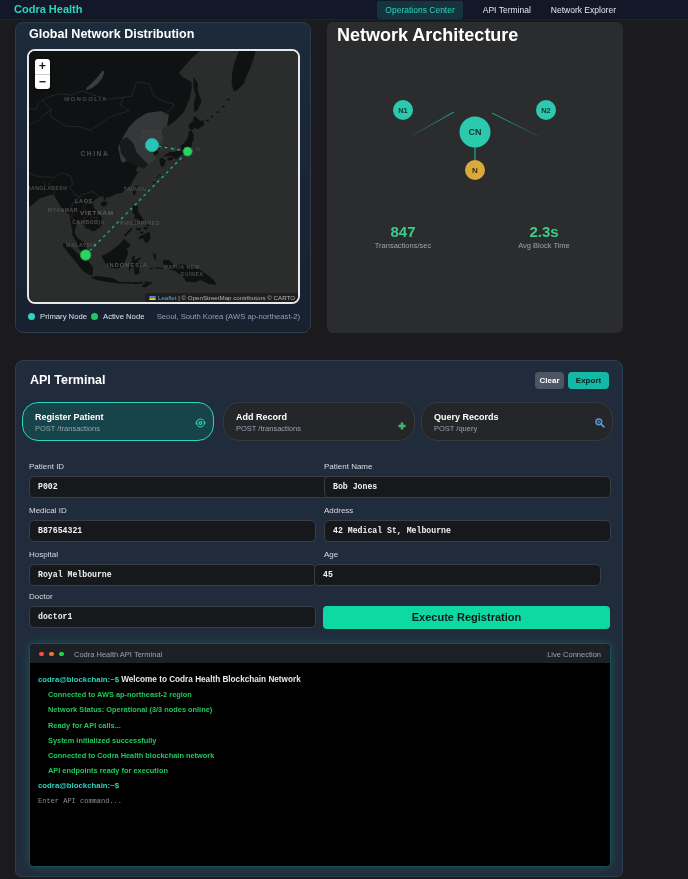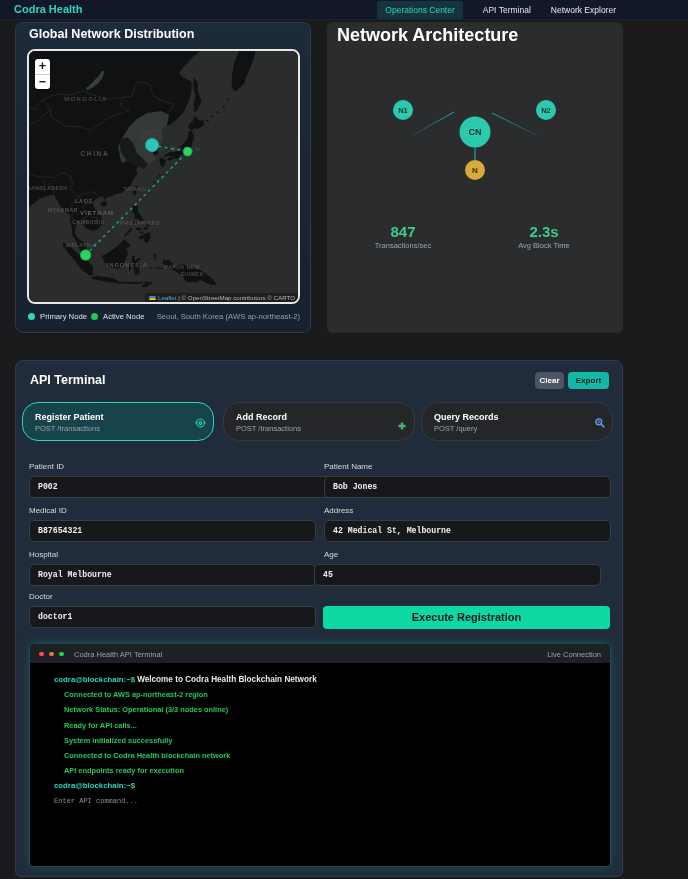--- a/index.html
+++ b/index.html
@@ -36,21 +36,21 @@
 .ep .ic { position:absolute; right:11px; top:12px; }
 .ep.act { background:#17434a; border:1.5px solid #2dd4bf; }
 .flabel { position:absolute; font-size:8px; color:#d7dce2; }
 .finput { position:absolute; height:22px; background:#17181c; border:1px solid #3a3d43; border-radius:5px; color:#f2f2f2; font-family:"Liberation Mono",monospace; font-size:8.2px; font-weight:bold; line-height:20px; padding-left:8px; }
 .execbtn { position:absolute; left:307px; top:245px; width:287px; height:23px; background:#0ed9a3; border-radius:4px; text-align:center; line-height:23px; font-size:11px; font-weight:bold; color:#0c1a17; }
 .term { position:absolute; left:13px; top:282px; width:582px; height:224px; border:1px solid #14505a; border-radius:5px; overflow:hidden; background:#000; box-shadow:0 0 10px rgba(20,184,166,0.25); }
 .thdr { position:absolute; top:0; left:0; right:0; height:19px; background:#1d2125; }
 .tdot { position:absolute; top:7.5px; width:4.5px; height:4.5px; border-radius:50%; }
 .thdr .tt { position:absolute; left:44px; top:6px; font-size:7.5px; color:#9aa3ad; }
 .thdr .lc { position:absolute; right:9px; top:6px; font-size:7.5px; color:#9aa3ad; }
-.tbody { position:absolute; top:19px; left:0; right:0; bottom:0; background:#000; padding:12px 24px; font-size:7.8px; }
+.tbody { position:absolute; top:19px; left:0; right:0; bottom:0; background:#000; padding:12px 8px; font-size:7.8px; }
 .tline { line-height:9.7px; margin-bottom:5.5px; color:#21c75c; font-weight:bold; font-size:7.4px; }
 .tline .p { color:#2dd4bf; font-weight:bold; font-size:7.8px; }
 .tline .w { color:#e8e8e8; font-weight:bold; font-size:8.2px; }
 .tind { padding-left:10px; }
 .tghost { color:#8b9196; font-family:"Liberation Mono",monospace; font-weight:normal; font-size:7px; }
 </style></head>
 <body>
 <div class="hdr">
   <div class="brand">Codra Health</div>
   <div class="nav">

